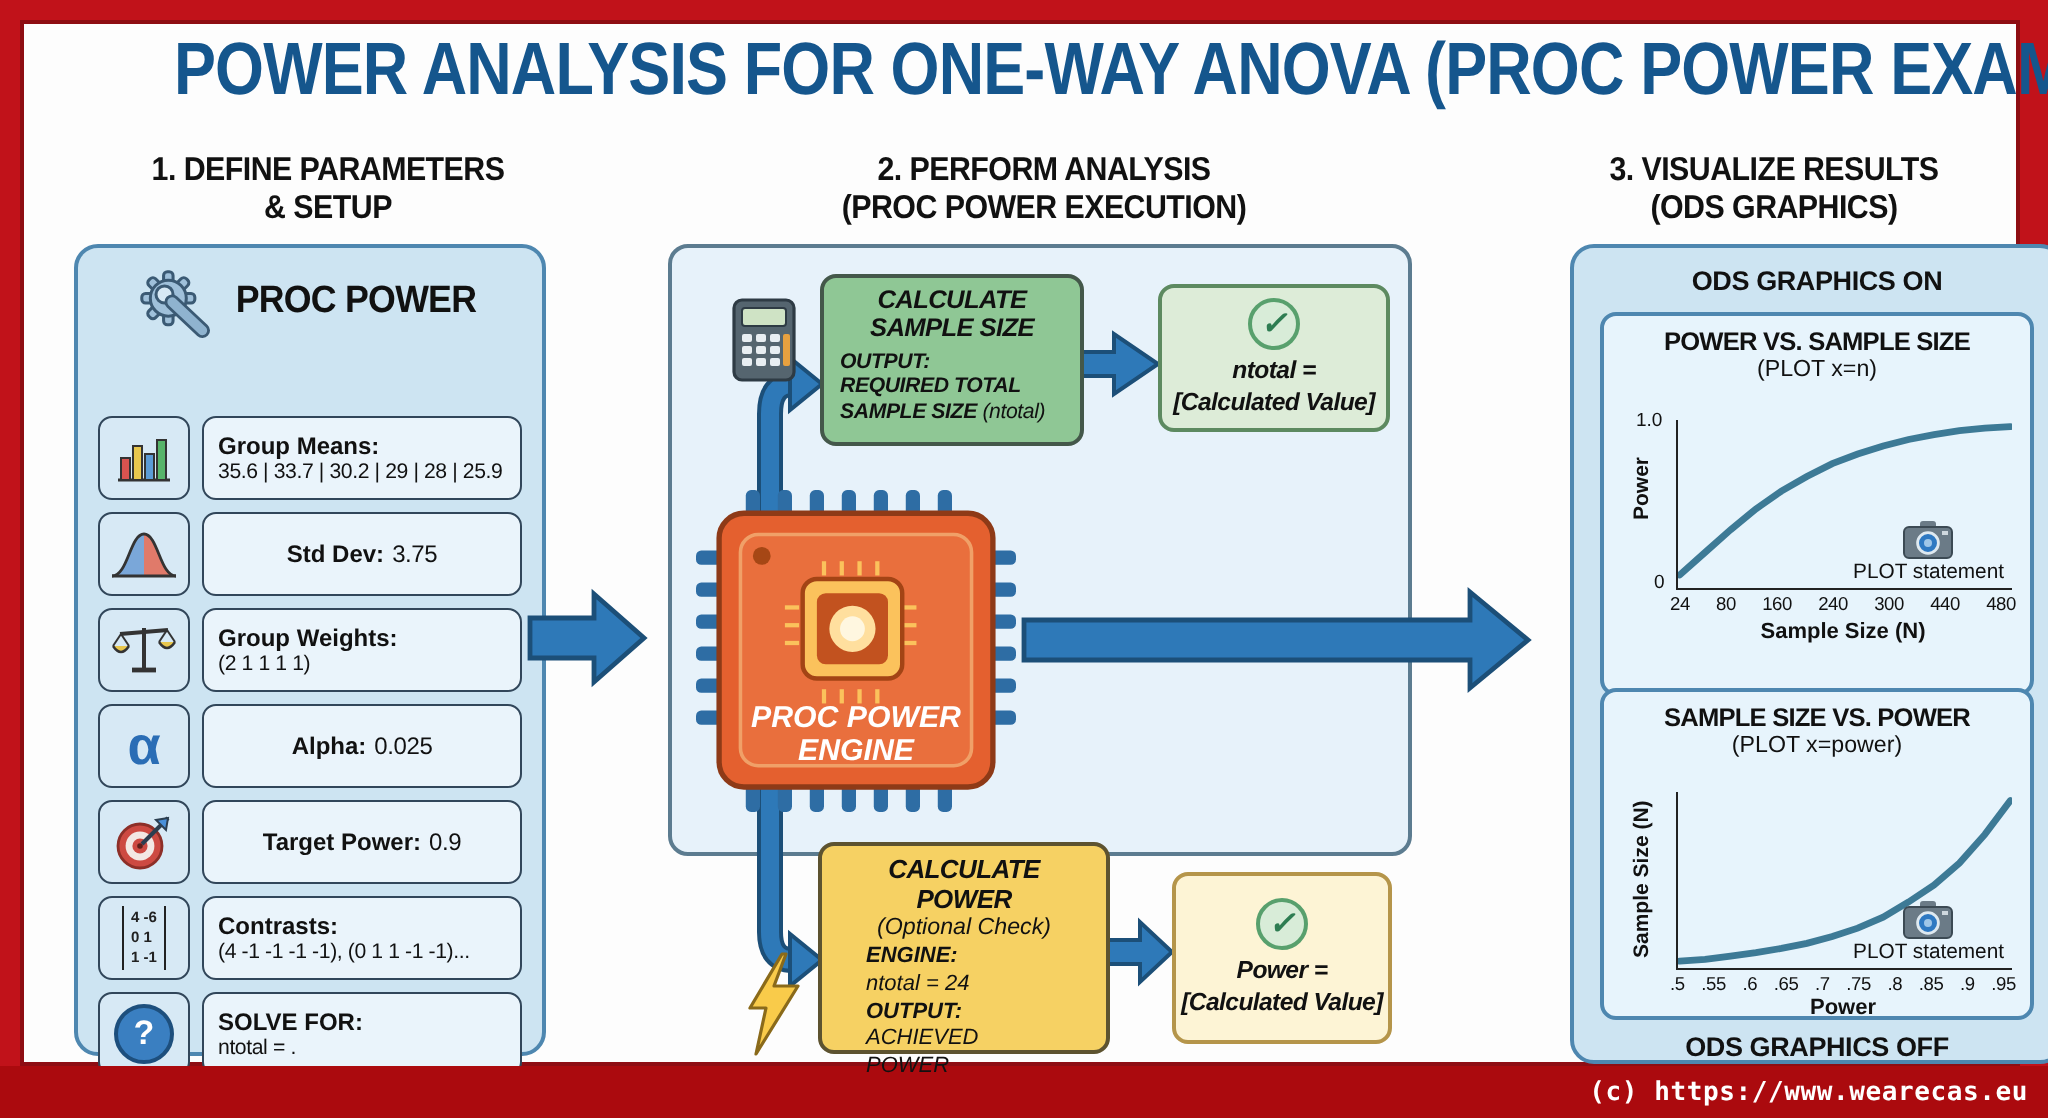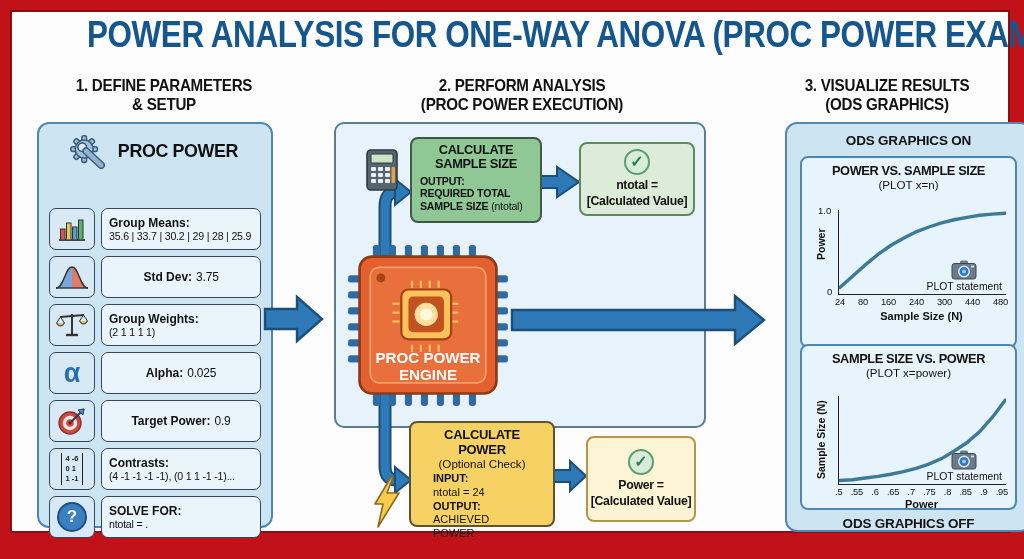--- a/index.html
+++ b/index.html
@@ -27,21 +27,21 @@
   .p1-value{font-size:10.6px;letter-spacing:-.2px;white-space:nowrap;}
   .row-inline .p1-box{flex-direction:row;align-items:center;gap:4px;}
   .row-inline .p1-value{font-size:12px;}
   .alpha-glyph{font-size:27px;font-weight:700;color:#2a6db5;line-height:1;}
   .q-icon{width:30px;height:30px;border-radius:50%;background:#3a7fc1;border:2px solid #1d4f7d;color:#fff;
           font-weight:700;font-size:17px;display:flex;align-items:center;justify-content:center;box-sizing:border-box;}
   .mx{display:flex;flex-direction:column;font-size:7.5px;font-weight:700;line-height:1.3;padding:1px 4px;
       border-left:1.6px solid #222;border-right:1.6px solid #222;color:#222;}
 
   
-  .p2{left:322px;top:110px;width:372px;height:306px;background:#e7f2fa;border:2px solid #5c7c90;border-radius:10px;}
+  .p2{left:322px;top:110px;width:372px;height:306px;background:#e7f2fa;border:2px solid #5c7c90;border-radius:10px;font-style:italic;}
   .calc-box{left:74px;top:13px;width:132px;height:86px;background:#8fc795;border:2px solid #44584a;border-radius:8px;padding:4px 8px;z-index:2;}
   .calc-title{font-weight:700;font-size:12.8px;line-height:1.12;text-align:center;letter-spacing:-.3px;}
   .calc-line{font-weight:700;font-size:10.6px;line-height:1.2;letter-spacing:-.2px;white-space:nowrap;}
   .calc-line .normal{font-weight:400;}
   .result-box{border-radius:8px;display:flex;flex-direction:column;align-items:center;justify-content:center;gap:1px;z-index:2;}
   .rg{left:243px;top:18px;width:116px;height:74px;background:#ddecd8;border:2px solid #5d8a60;}
   .ry{left:250px;top:312px;width:110px;height:86px;background:#fdf4d5;border:2px solid #b5954a;}
   .result-line{font-weight:700;font-size:12.3px;line-height:1.25;letter-spacing:-.3px;white-space:nowrap;}
   .check-icon{width:26px;height:26px;border-radius:50%;background:#d8ecd8;border:2.5px solid #58a06d;color:#2e7d52;
               font-weight:700;font-size:16px;display:flex;align-items:center;justify-content:center;box-sizing:border-box;margin-bottom:2px;}
@@ -329,21 +329,21 @@
         <rect x="68" y="58" width="40" height="40" rx="5" fill="#c2521f"></rect>
         <circle cx="88" cy="78" r="13" fill="#ffdf9e"></circle>
         <circle cx="88" cy="78" r="7" fill="#fff7e0"></circle>
         <text x="90" y="133" text-anchor="middle" font-family="Liberation Sans, sans-serif" font-size="17" font-weight="700" fill="#ffffff">PROC POWER</text>
         <text x="90" y="152" text-anchor="middle" font-family="Liberation Sans, sans-serif" font-size="17" font-weight="700" fill="#ffffff">ENGINE</text>
       </svg>
 
       <div class="abs power-box">
         <div class="pw-title">CALCULATE POWER</div>
         <div class="pw-sub">(Optional Check)</div>
-        <div class="pw-line-b">INPUT:</div>
+        <div class="pw-line-b">ENGINE:</div>
         <div class="pw-line">ntotal = 24</div>
         <div class="pw-line-b">OUTPUT:</div>
         <div class="pw-line">ACHIEVED POWER</div>
       </div>
 
       <div class="abs result-box ry">
         <span class="check-icon">✓</span>
         <span class="result-line">Power =</span>
         <span class="result-line">[Calculated Value]</span>
       </div>
@@ -426,13 +426,16 @@
       <div class="abs p3-foot">ODS GRAPHICS OFF</div>
     </div>
 
     <svg class="svg-layer" width="1004" height="521" style="z-index:5;">
       <path d="M253 297 H285 V285 L310 307 L285 329 V317 H253 Z" fill="#2e79b8" stroke="#1c4f78" stroke-width="2.4"></path>
       <path d="M500 298 H723 V284 L752 308 L723 332 V318 H500 Z" fill="#2e79b8" stroke="#1c4f78" stroke-width="2.4"></path>
     </svg>
 
   </div>
 
+  <div class="abs footer-bar">
+    <span class="footer-text">(c) https://www.wearecas.eu</span>
+  </div>
 </div>
 
 </body></html>

